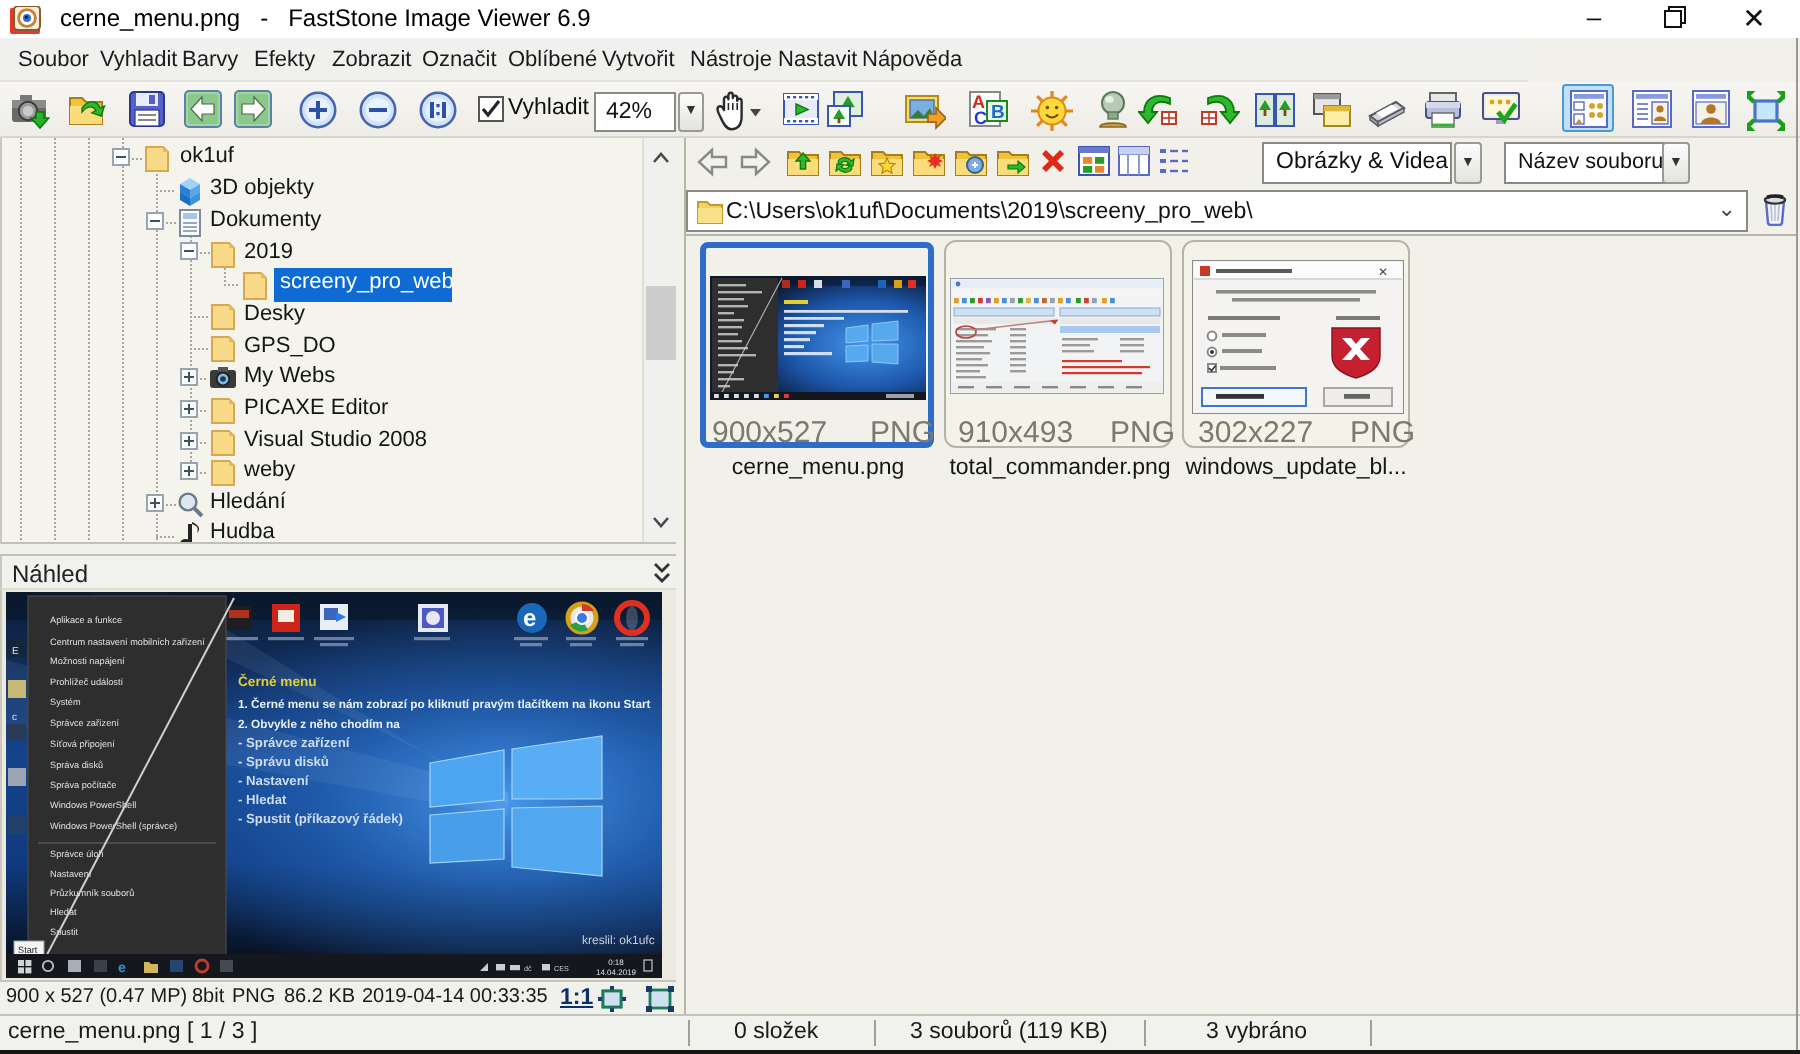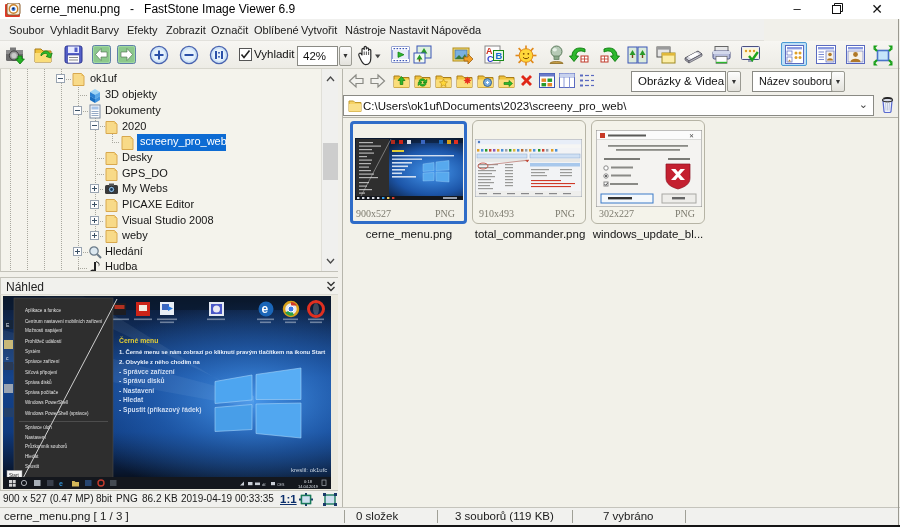--- a/index.html
+++ b/index.html
@@ -49,21 +49,21 @@
 
 
 #rtoolbar { position:absolute; left:343px; top:69px; width:555px; height:24px; background:#f1f0ea; }
 #addrrow { position:absolute; left:343px; top:93px; width:555px; height:24px; background:#f1f0ea; }
 #addrbox { position:absolute; left:0px; top:2px; width:531px; height:21px; background:#fff; border:1px solid #8a8a84; }
 #thumbs { position:absolute; left:343px; top:117px; width:555px; height:390px; background:#f2f1e9;
   border-top:1px solid #b5b4aa; }
 .tile { position:absolute; top:2px; width:114px; height:104px; background:#f4f3ea;
   border:1px solid #b6b4a5; border-radius:6px; }
 .tile.sel { border:3px solid #2f6cc8; border-radius:4px; background:#f2f1e9; }
-.dimlbl { position:absolute; top:90px; font-size:10px; color:#7c7a6e;font-family:Liberation Serif, serif; }
+.dimlbl { position:absolute; top:90px; font-size:15px; color:#7c7a6e; }
 .fname { position:absolute; top:110px; width:118px; text-align:center; font-size:11.5px; color:#161616; white-space:nowrap; }
 
 
 #statusbar { position:absolute; left:0; top:507px; width:900px; height:18px; background:#f1f1ee;
   border-top:1px solid #c5c4bc; font-size:11.5px; color:#1a1a1a; }
 .sep { position:absolute; top:2px; width:1px; height:13px; background:#a0a096; }
 #bottomstrip { position:absolute; left:0; top:525px; width:900px; height:2px; background:#151515; }
 #rightedge { position:absolute; left:898px; top:19px; width:1px; height:506px; background:#9a9990; }
 .tt { white-space:nowrap; }
 </style>
@@ -378,21 +378,21 @@
           <line x1="3.5" y1="9.5" x2="10.5" y2="9.5"></line>
           <line x1="3.5" y1="11.5" x2="10.5" y2="11.5"></line>
         </g>
       </svg>
     <div class="trow" style="left:104px;top:35px">Dokumenty</div>
 
     <svg class="abs" style="left:103px;top:51px" width="15" height="15" viewBox="0 0 15 15">
         <path d="M2 1.5 h8.5 l2.5 2.5 v9.5 H2 z" fill="#f8da88" stroke="#d8a84e"></path>
         <path d="M10.5 1.5 v2.5 h2.5 z" fill="#e8bc5e"></path>
       </svg>
-    <div class="trow" style="left:121px;top:51px">2020</div>
+    <div class="trow" style="left:121px;top:51px">2019</div>
 
     <svg class="abs" style="left:119px;top:66px" width="15" height="16" viewBox="0 0 15 16">
         <path d="M2 1.5 h8.5 l2.5 2.5 v10.5 H2 z" fill="#f8da88" stroke="#d8a84e"></path>
         <path d="M10.5 1.5 v2.5 h2.5 z" fill="#e8bc5e"></path>
       </svg>
     <div class="abs" style="left:136px;top:65px;width:89px;height:17px;background:#0d6bd3"></div>
     <div class="trow" style="left:139px;top:66px;color:#fff">screeny_pro_web</div>
 
     <svg class="abs" style="left:103px;top:82px" width="15" height="15" viewBox="0 0 15 15">
         <path d="M2 1.5 h8.5 l2.5 2.5 v9.5 H2 z" fill="#f8da88" stroke="#d8a84e"></path>
@@ -608,21 +608,21 @@
         <text x="305" y="191.5">14.04.2019</text>
       </g>
       <rect x="319" y="184" width="4" height="5.5" fill="none" stroke="#aab0b8" stroke-width="0.7"></rect>
     </svg>
   </div>
   <div id="pstatus">
     <span class="abs tt" style="left:3px;top:2px">900 x 527 (0.47 MP)</span>
     <span class="abs tt" style="left:96px;top:2px">8bit</span>
     <span class="abs tt" style="left:116px;top:2px">PNG</span>
     <span class="abs tt" style="left:142px;top:2px">86.2 KB</span>
-    <span class="abs tt" style="left:181px;top:2px">2019-04-19 00:33:35</span>
+    <span class="abs tt" style="left:181px;top:2px">2019-04-14 00:33:35</span>
     <b class="abs tt" style="left:280px;top:2px;font-size:11.5px">1:1</b>
     <svg class="abs" style="left:299px;top:2px" width="14" height="13" viewBox="0 0 14 13">
       <rect x="2.5" y="2.5" width="9" height="8" fill="#cfe0f0" stroke="#1a7a5a" stroke-width="1.4"></rect>
       <rect x="6" y="0" width="2" height="13" fill="#1a3a6a"></rect>
         <rect x="0" y="5.5" width="14" height="2" fill="#1a3a6a"></rect>
       <rect x="2.5" y="2.5" width="9" height="8" fill="#cfe0f0" stroke="#1a7a5a" stroke-width="1.4"></rect>
     </svg>
     <svg class="abs" style="left:323px;top:2px" width="14" height="13" viewBox="0 0 14 13">
       <rect x="2" y="2" width="10" height="9" fill="#cfe0f0" stroke="#1a7a5a" stroke-width="1.4"></rect>
       <g fill="#1a3a6a">
@@ -715,21 +715,21 @@
     <div class="abs" style="left:384px;top:2px;width:14px;height:21px;background:linear-gradient(#fdfdfd,#e3e2dc);border:1px solid #9a9a92;border-radius:2px;text-align:center;font-size:7px;color:#333;line-height:19px">▼</div>
     <div class="abs tt" style="left:409px;top:2px;width:81px;height:21px;background:#fff;border:1px solid #8a8a84;font-size:10.8px;color:#111;padding:3px 0 0 6px;overflow:hidden">Název souboru</div>
     <div class="abs" style="left:488px;top:2px;width:14px;height:21px;background:linear-gradient(#fdfdfd,#e3e2dc);border:1px solid #9a9a92;border-radius:2px;text-align:center;font-size:7px;color:#333;line-height:19px">▼</div>
   </div>
   <div id="addrrow">
     <div id="addrbox">
       <svg class="abs" style="left:4px;top:3px" width="14" height="13" viewBox="0 0 14 13">
           <path d="M1 2 h4.5 l1.5 1.5 H13 v9 H1 z" fill="#f6d264" stroke="#c29a2e"></path>
           <path d="M1 5 h12 v7.5 H1 z" fill="#fae08a"></path>
         </svg>
-      <span class="abs tt" style="left:19px;top:4px;font-size:11.5px;color:#111">C:\Users\ok1uf\Documents\2023\screeny_pro_web\</span>
+      <span class="abs tt" style="left:19px;top:4px;font-size:11.5px;color:#111">C:\Users\ok1uf\Documents\2019\screeny_pro_web\</span>
       <span class="abs" style="right:5px;top:2px;font-size:11px;color:#444">⌄</span>
     </div>
     <svg class="abs" style="left:536px;top:3px" width="17" height="17" viewBox="0 0 17 17">
       <path d="M4 4.5 h9 l-1 11 a1.5 1.5 0 0 1 -1.5 1 h-4 a1.5 1.5 0 0 1 -1.5 -1 z" fill="#eef2fa" stroke="#5a6ad0" stroke-width="1.2"></path>
       <ellipse cx="8.5" cy="4" rx="5" ry="1.8" fill="#d8dce8" stroke="#333" stroke-width="1.2"></ellipse>
       <path d="M4.5 2.6 a5.5 2 0 0 1 8 0" fill="none" stroke="#222" stroke-width="1.8"></path>
       <g stroke="#b8c0d8" stroke-width="0.8">
           <line x1="6.5" y1="6.5" x2="7" y2="14.5"></line>
           <line x1="8.5" y1="6.5" x2="8.5" y2="14.5"></line>
           <line x1="10.5" y1="6.5" x2="10" y2="14.5"></line>
@@ -928,19 +928,19 @@
     <div class="fname" style="left:7px">cerne_menu.png</div>
     <div class="fname" style="left:128px">total_commander.png</div>
     <div class="fname" style="left:246px">windows_update_bl...</div>
   </div>
   <div id="statusbar">
     <span class="abs tt" style="left:4px;top:2px">cerne_menu.png [ 1 / 3 ]</span>
     <div class="sep" style="left:344px"></div>
     <div class="sep" style="left:437px"></div>
     <div class="sep" style="left:572px"></div>
     <div class="sep" style="left:685px"></div>
-    <span class="abs tt" style="left:356px;top:2px">0 složek</span>
+    <span class="abs tt" style="left:367px;top:2px">0 složek</span>
     <span class="abs tt" style="left:455px;top:2px">3 souborů (119 KB)</span>
-    <span class="abs tt" style="left:603px;top:2px">7 vybráno</span>
+    <span class="abs tt" style="left:603px;top:2px">3 vybráno</span>
   </div>
   <div id="bottomstrip"></div>
   <div id="rightedge"></div>
 </div>
 
 </body></html>

